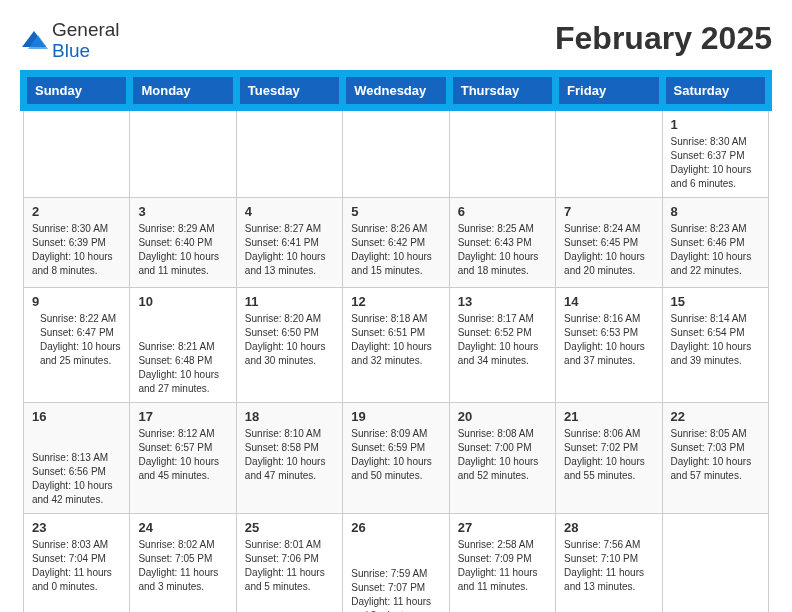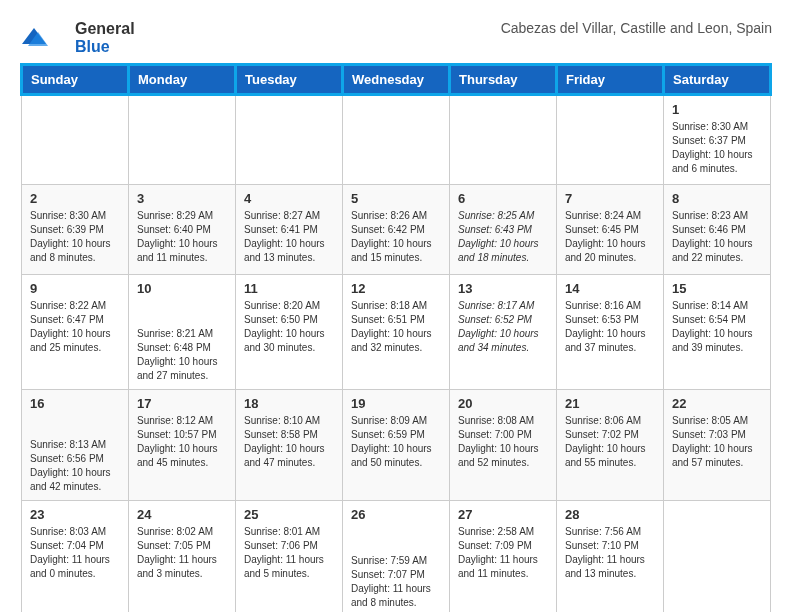--- a/index.html
+++ b/index.html
@@ -15,24 +15,23 @@
       justify-content: space-between;
       align-items: flex-start;
       margin-bottom: 8px;
     }
     .logo {
       display: flex;
       align-items: center;
       gap: 4px;
     }
     .logo-text {
-      font-size: 16px;
-      font-weight: bold;
+      font-size: 19px;
+      font-weight: normal;
       line-height: 1.1;
-      margin-left: 23px;
     }
     .logo-general { color: #333; }
     .logo-blue { color: #1565c0; }
     .logo-icon {
       width: 28px;
       height: 28px;
     }
     .title-area {
       text-align: right;
     }
@@ -50,21 +49,21 @@
       border-collapse: collapse;
       border: 1px solid #ccc;
     }
     .calendar th {
       background-color: #1565c0;
       color: #fff;
       font-size: 13px;
       font-weight: bold;
       padding: 6px 8px;
       text-align: left;
-      border: 3px solid #0ea5e9;
+      border: 7px solid #0ea5e9;
     }
     .calendar td {
       vertical-align: top;
       padding: 6px 8px;
       border: 1px solid #ccc;
       font-size: 11px;
       color: #333;
       width: calc(100% / 7);
       height: 90px;
       background: #fff;
@@ -95,21 +94,21 @@
     <svg class="logo-icon" viewBox="0 0 28 28">
       <polygon points="14,4 26,20 2,20" fill="#1565c0"></polygon>
       <polygon points="18,8 28,22 8,22" fill="#1e88e5" opacity="0.7"></polygon>
     </svg>
     <div class="logo-text">
       <span class="logo-general">General</span><br>
       <span class="logo-blue">Blue</span>
     </div>
   </div>
   <div class="title-area">
-    <div class="location">Cabezas del Villar, Castille and Leon, Spain</div>
+    <div class="month-year">February 2025</div>
   </div>
 </div>
 
 <table class="calendar">
   <thead>
     <tr>
     <th>Sunday</th>
         <th>Monday</th>
         <th>Tuesday</th>
         <th>Wednesday</th>
@@ -153,41 +152,41 @@
 Daylight: 10 hours and 13 minutes.</div>
         </td>
         <td>
           <span class="day-number">5</span>
           <div class="day-info" style="white-space: pre-line;">Sunrise: 8:26 AM
 Sunset: 6:42 PM
 Daylight: 10 hours and 15 minutes.</div>
         </td>
         <td>
           <span class="day-number">6</span>
-          <div class="day-info" style="white-space: pre-line; font-style: italic;">Sunrise: 8:25 AM
+          <div class="day-info" style="white-space: pre-line;">Sunrise: 8:25 AM
 Sunset: 6:43 PM
 Daylight: 10 hours and 18 minutes.</div>
         </td>
         <td>
           <span class="day-number">7</span>
           <div class="day-info" style="white-space: pre-line;">Sunrise: 8:24 AM
 Sunset: 6:45 PM
 Daylight: 10 hours and 20 minutes.</div>
         </td>
         <td>
           <span class="day-number">8</span>
           <div class="day-info" style="white-space: pre-line;">Sunrise: 8:23 AM
 Sunset: 6:46 PM
 Daylight: 10 hours and 22 minutes.</div>
         </td>
       </tr>
       <tr>
         <td>
           <span class="day-number">9</span>
-          <div class="day-info" style="white-space: pre-line;">Sunrise: 8:22 AM
+          <div class="day-info" style="white-space: pre-line; margin-left: 8px;">Sunrise: 8:22 AM
 Sunset: 6:47 PM
 Daylight: 10 hours and 25 minutes.</div>
         </td>
         <td>
           <span class="day-number">10</span>
           <div class="day-info" style="white-space: pre-line; margin-top: 31px;">Sunrise: 8:21 AM
 Sunset: 6:48 PM
 Daylight: 10 hours and 27 minutes.</div>
         </td>
         <td>
@@ -197,21 +196,21 @@
 Daylight: 10 hours and 30 minutes.</div>
         </td>
         <td>
           <span class="day-number">12</span>
           <div class="day-info" style="white-space: pre-line;">Sunrise: 8:18 AM
 Sunset: 6:51 PM
 Daylight: 10 hours and 32 minutes.</div>
         </td>
         <td>
           <span class="day-number">13</span>
-          <div class="day-info" style="white-space: pre-line; font-style: italic;">Sunrise: 8:17 AM
+          <div class="day-info" style="white-space: pre-line;">Sunrise: 8:17 AM
 Sunset: 6:52 PM
 Daylight: 10 hours and 34 minutes.</div>
         </td>
         <td>
           <span class="day-number">14</span>
           <div class="day-info" style="white-space: pre-line;">Sunrise: 8:16 AM
 Sunset: 6:53 PM
 Daylight: 10 hours and 37 minutes.</div>
         </td>
         <td>
@@ -224,21 +223,21 @@
       <tr>
         <td>
           <span class="day-number">16</span>
           <div class="day-info" style="white-space: pre-line; margin-top: 27px;">Sunrise: 8:13 AM
 Sunset: 6:56 PM
 Daylight: 10 hours and 42 minutes.</div>
         </td>
         <td>
           <span class="day-number">17</span>
           <div class="day-info" style="white-space: pre-line;">Sunrise: 8:12 AM
-Sunset: 10:57 PM
+Sunset: 6:57 PM
 Daylight: 10 hours and 45 minutes.</div>
         </td>
         <td>
           <span class="day-number">18</span>
           <div class="day-info" style="white-space: pre-line;">Sunrise: 8:10 AM
 Sunset: 8:58 PM
 Daylight: 10 hours and 47 minutes.</div>
         </td>
         <td>
           <span class="day-number">19</span>

